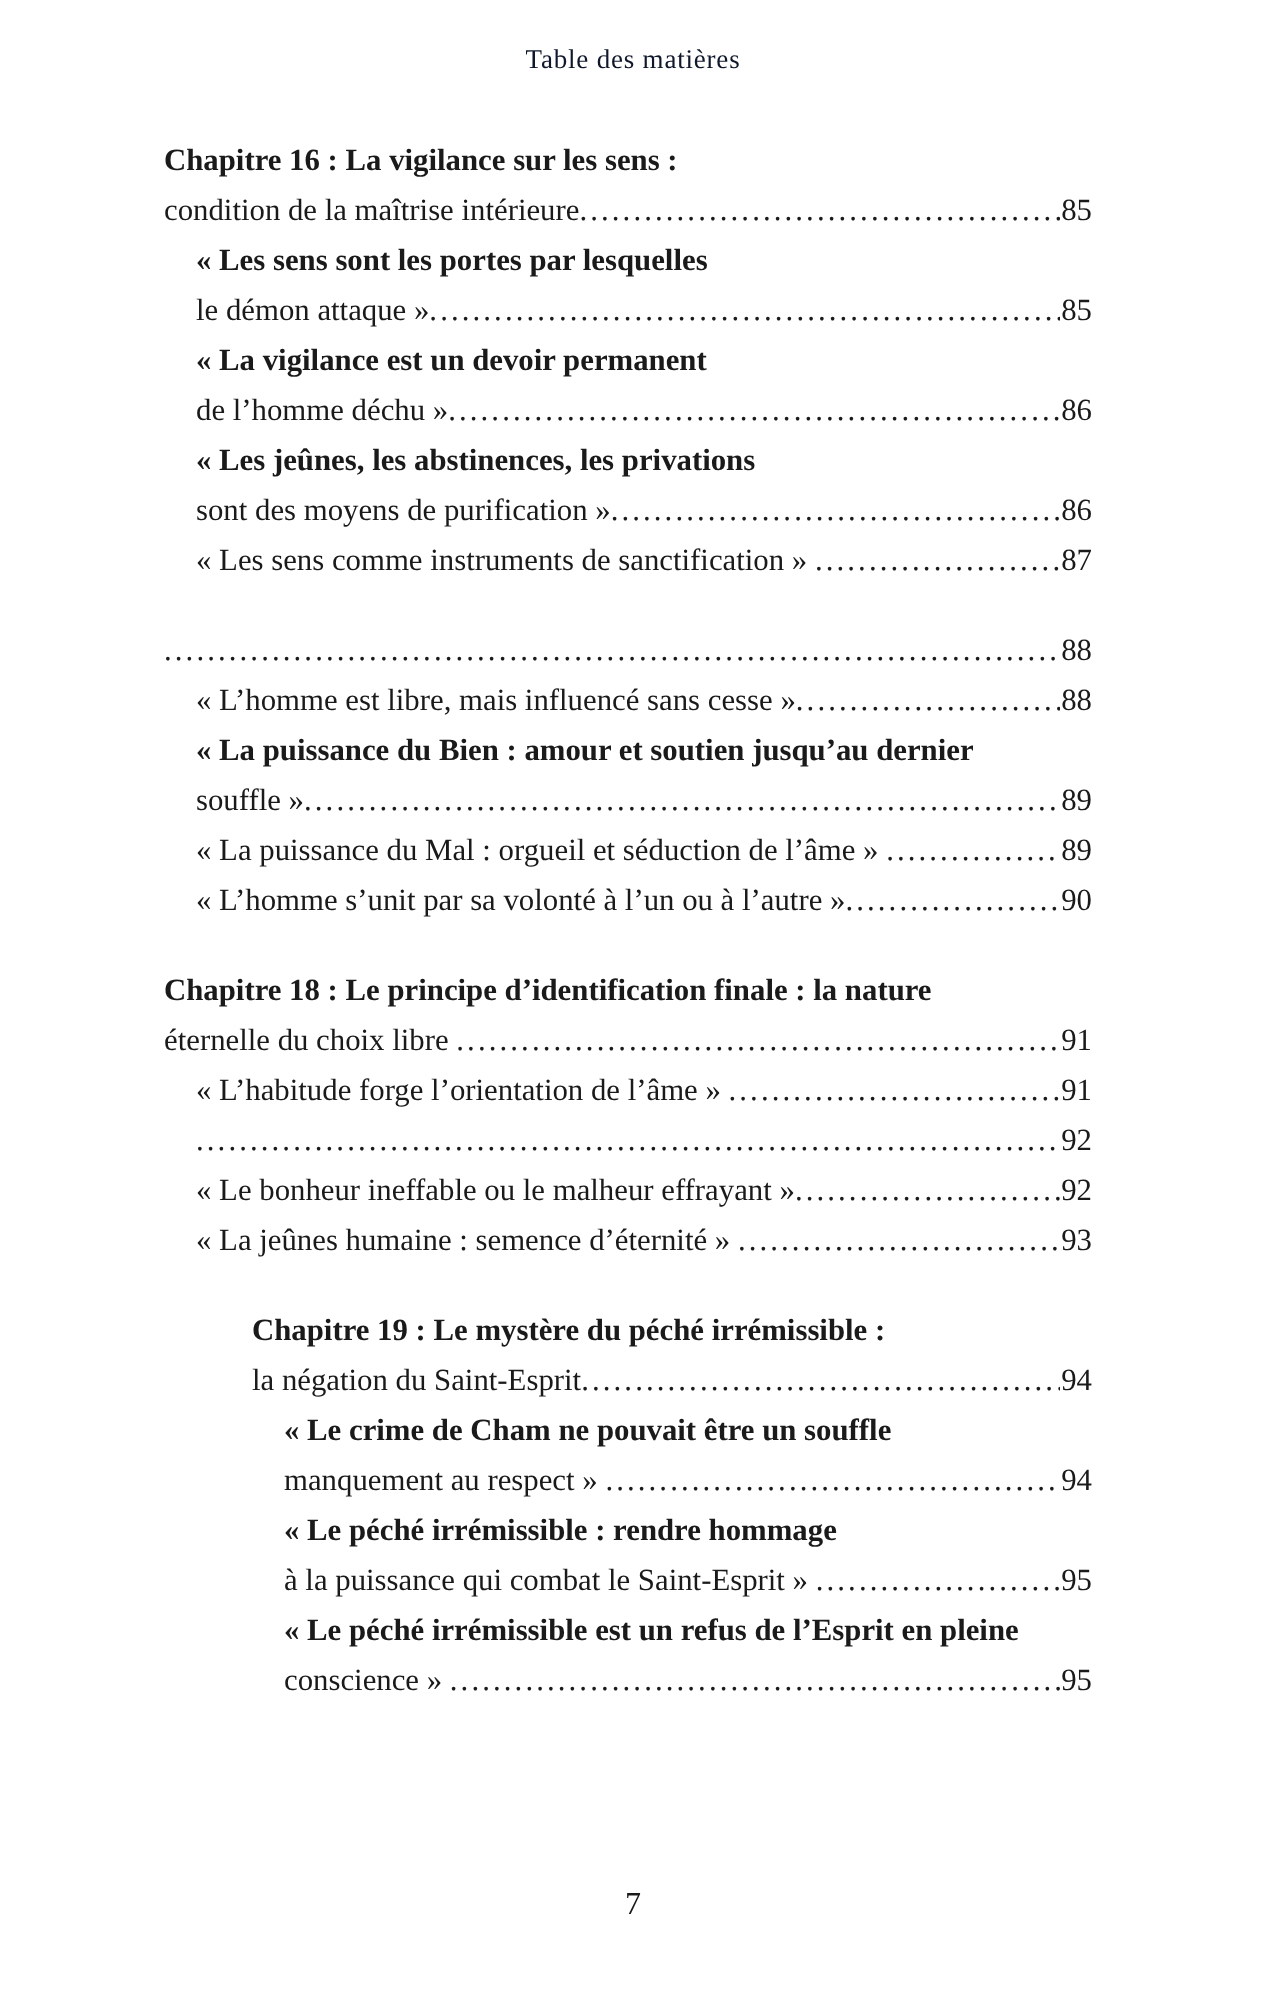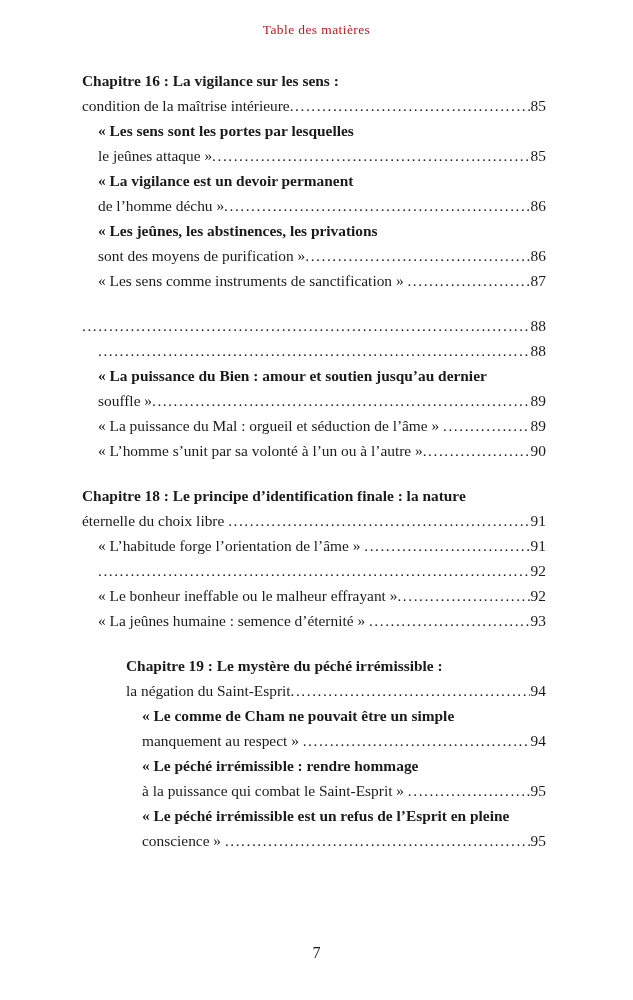--- a/index.html
+++ b/index.html
@@ -25,21 +25,21 @@
 
   
   .running-head {
     position: absolute;
     top: 22px;
     left: 0;
     right: 0;
     text-align: center;
     font-size: 13.5px;
     letter-spacing: 0.4px;
-    color: #b91c1c;
+    color: #0f172a;
   }
 
   
   .toc {
     position: absolute;
     top: 68px;
     left: 82px;
     width: 464px;
   }
 
@@ -119,21 +119,21 @@
           <div class="plain-line">Chapitre 16 : La vigilance sur les sens :</div>
           <div class="leader-row">
             <span class="txt">condition de la maîtrise intérieure</span>
             <span class="dots" aria-hidden="true">................................................................................................................................................................</span>
             <span class="pg">85</span>
           </div>
         </div>
         <div class="entry sub">
           <div class="plain-line">« Les sens sont les portes par lesquelles</div>
           <div class="leader-row">
-            <span class="txt">le jeûnes attaque »</span>
+            <span class="txt">le démon attaque »</span>
             <span class="dots" aria-hidden="true">................................................................................................................................................................</span>
             <span class="pg">85</span>
           </div>
         </div>
         <div class="entry sub">
           <div class="plain-line">« La vigilance est un devoir permanent</div>
           <div class="leader-row">
             <span class="txt">de l’homme déchu »</span>
             <span class="dots" aria-hidden="true">................................................................................................................................................................</span>
             <span class="pg">86</span>
@@ -157,20 +157,21 @@
       </div>
       <div class="chapter-group">
         <div class="entry chapter">
           <div class="leader-row">
             <span class="dots" aria-hidden="true">................................................................................................................................................................</span>
             <span class="pg">88</span>
           </div>
         </div>
         <div class="entry sub">
           <div class="leader-row">
+            <span class="txt">« L’homme est libre, mais influencé sans cesse »</span>
             <span class="dots" aria-hidden="true">................................................................................................................................................................</span>
             <span class="pg">88</span>
           </div>
         </div>
         <div class="entry sub">
           <div class="plain-line">« La puissance du Bien : amour et soutien jusqu’au dernier</div>
           <div class="leader-row">
             <span class="txt">souffle »</span>
             <span class="dots" aria-hidden="true">................................................................................................................................................................</span>
             <span class="pg">89</span>
@@ -231,21 +232,21 @@
       <div class="chapter-group">
         <div class="entry chapter">
           <div class="plain-line">Chapitre 19 : Le mystère du péché irrémissible :</div>
           <div class="leader-row">
             <span class="txt">la négation du Saint-Esprit</span>
             <span class="dots" aria-hidden="true">................................................................................................................................................................</span>
             <span class="pg">94</span>
           </div>
         </div>
         <div class="entry sub">
-          <div class="plain-line">« Le comme de Cham ne pouvait être un simple</div>
+          <div class="plain-line">« Le crime de Cham ne pouvait être un souffle</div>
           <div class="leader-row">
             <span class="txt">manquement au respect » </span>
             <span class="dots" aria-hidden="true">................................................................................................................................................................</span>
             <span class="pg">94</span>
           </div>
         </div>
         <div class="entry sub">
           <div class="plain-line">« Le péché irrémissible : rendre hommage</div>
           <div class="leader-row">
             <span class="txt">à la puissance qui combat le Saint-Esprit » </span>

